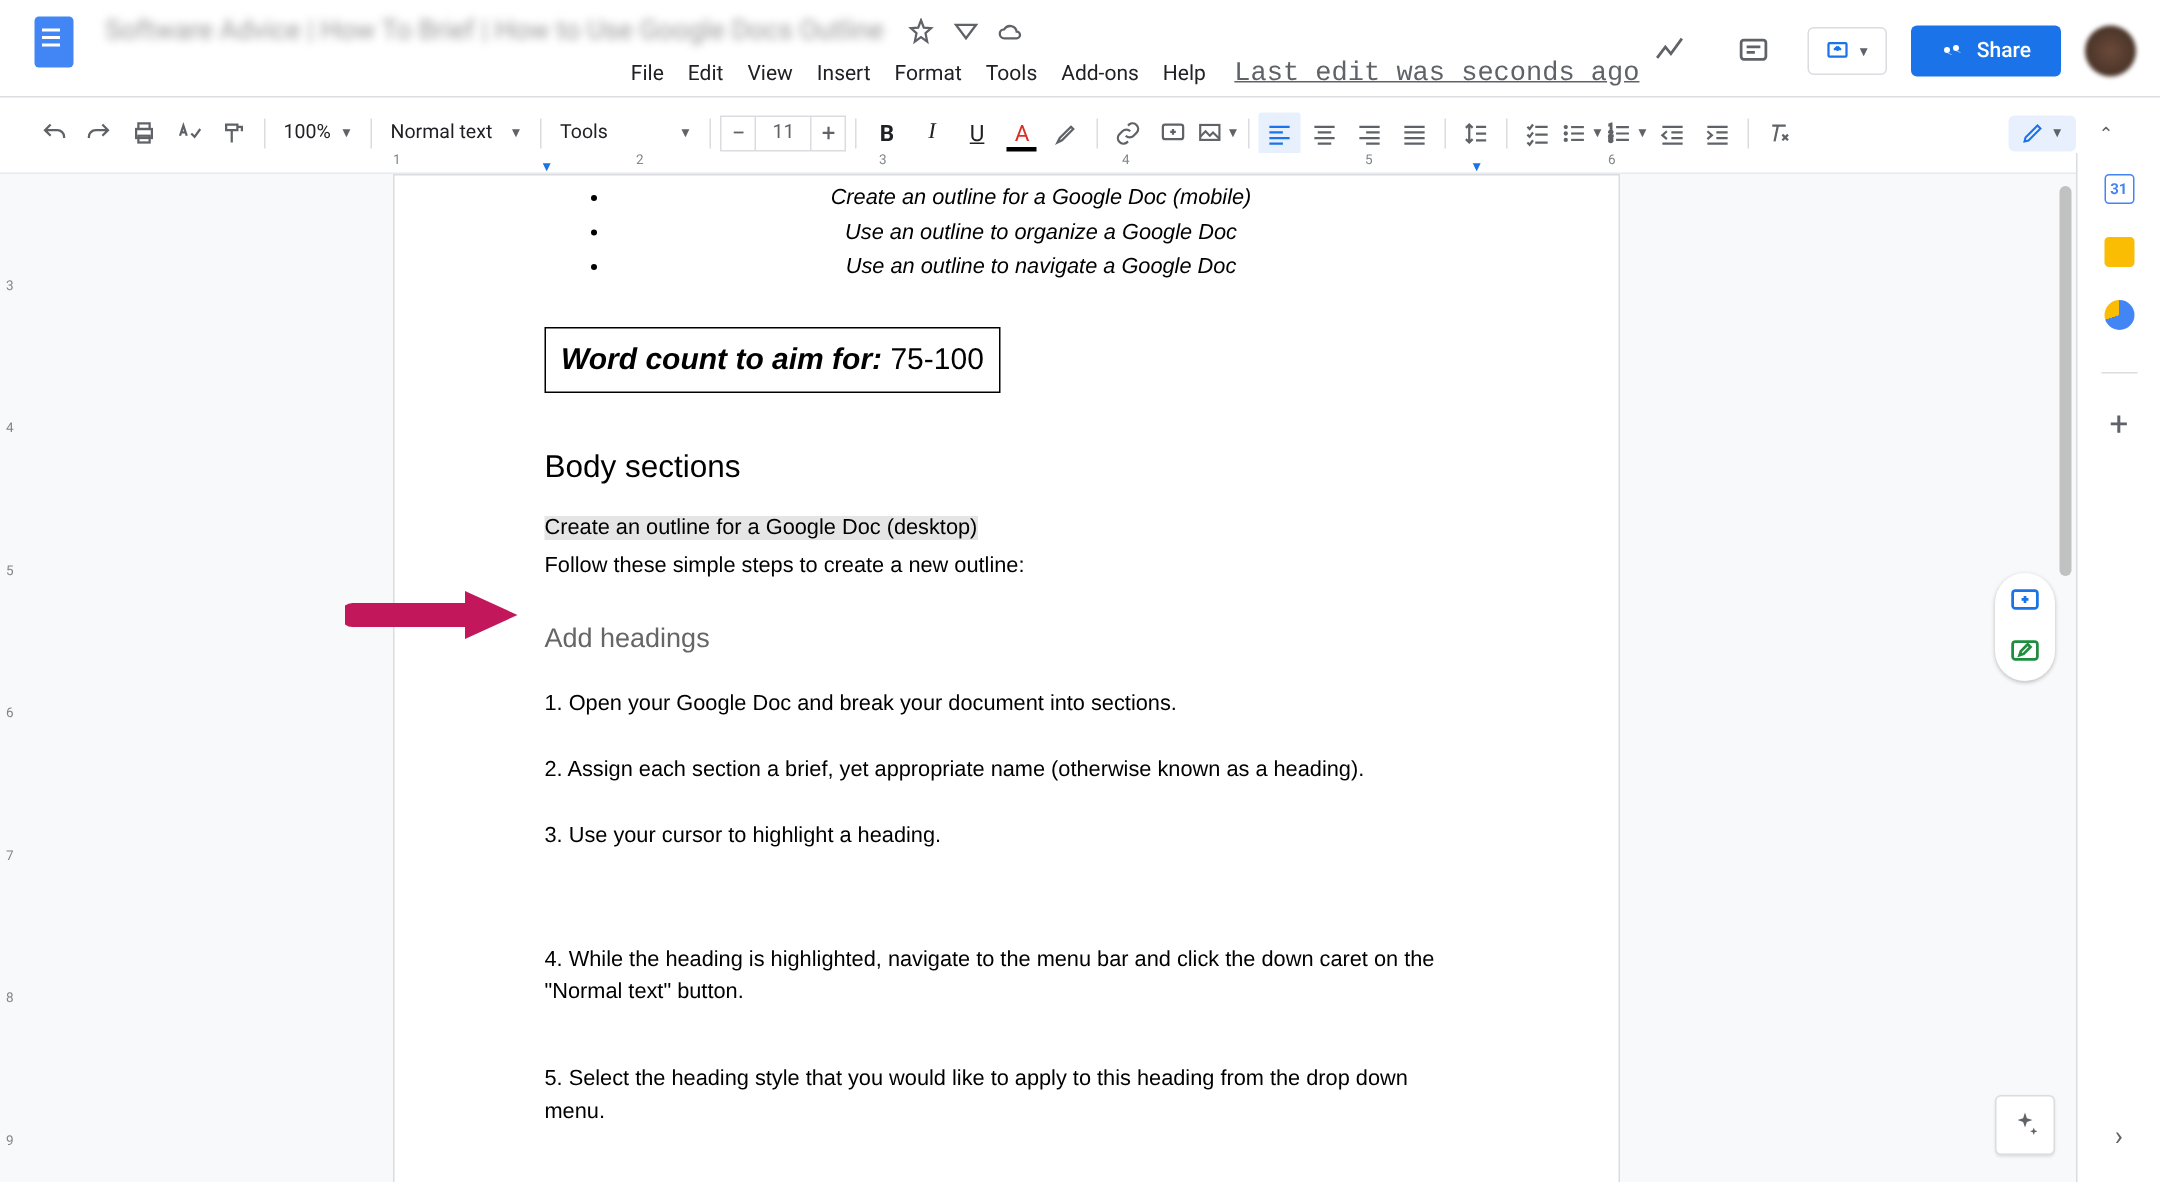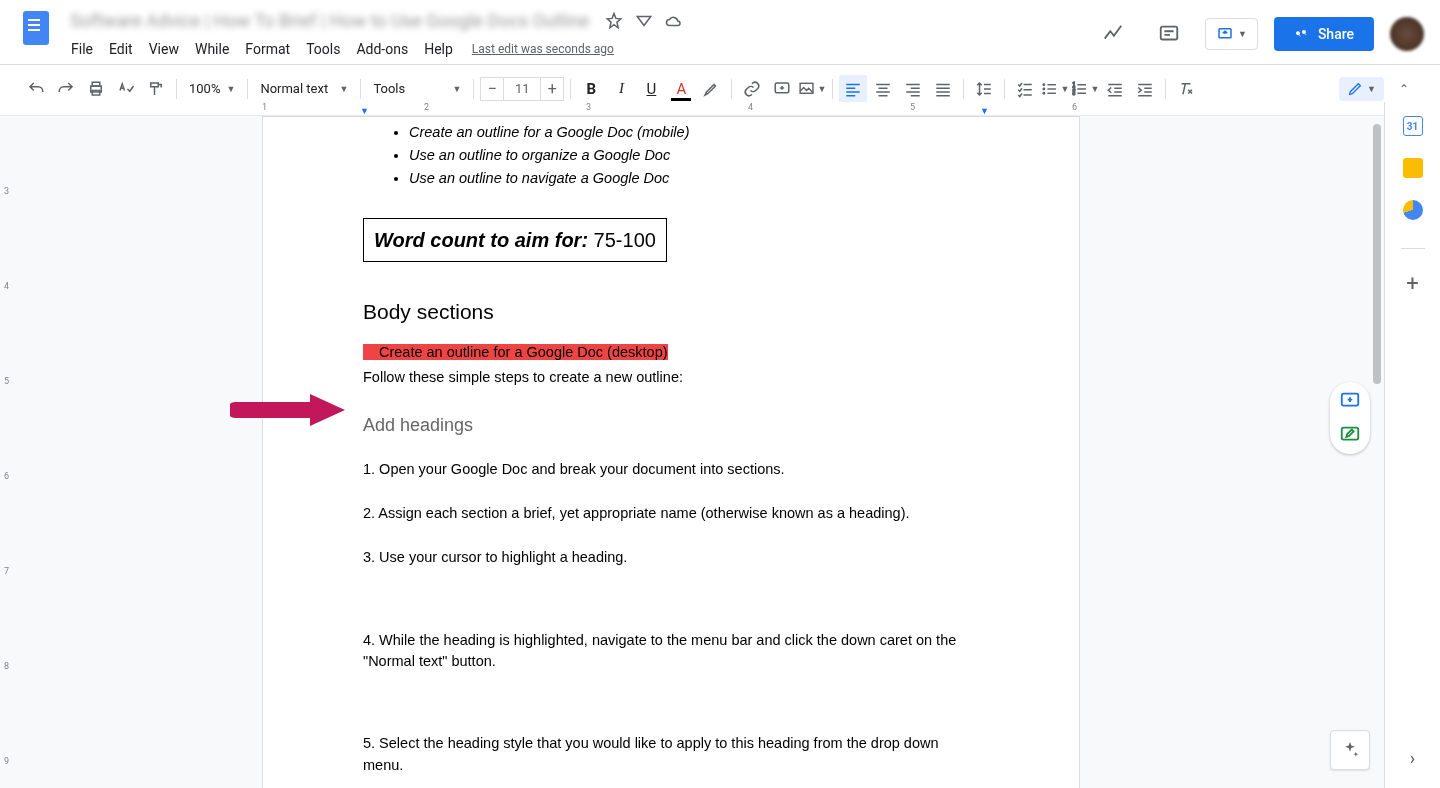--- a/index.html
+++ b/index.html
@@ -5,23 +5,23 @@
 * { margin: 0; padding: 0; box-sizing: border-box; }
 body { font-family: "Google Sans", Roboto, Arial, sans-serif; background: #fff; color: #202124; overflow: hidden; width: 1440px; height: 788px; position: relative; }
 .header { display: flex; align-items: flex-start; padding: 8px 16px 0 16px; height: 64px; }
 .logo { width: 40px; height: 40px; display: flex; align-items: center; justify-content: center; margin-right: 8px; }
 .logo-icon { width: 26px; height: 34px; background: #4285f4; border-radius: 3px; position: relative; }
 .logo-icon::before { content: ""; position: absolute; top: 8px; left: 5px; width: 12px; height: 2px; background: #fff; box-shadow: 0 5px 0 #fff, 0 10px 0 #fff; }
 .title-area { flex: 1; }
 .doc-title { font-size: 18px; color: #999; filter: blur(3px); padding: 2px 6px; display: inline-block; }
 .title-icons { display: inline-flex; gap: 12px; margin-left: 10px; color: #5f6368; vertical-align: middle; }
 .title-icons svg, .title-icons span { width: 18px; height: 18px; }
-.menubar { display: flex; gap: 2px; margin-top: 4px; font-size: 14px; color: #202124; align-items: center; }
+.menubar { display: flex; gap: 2px; margin-top: 4px; font-size: 14px; color: #202124; align-items: center; justify-content: flex-end; }
 .menu-item { padding: 4px 7px; border-radius: 4px; cursor: pointer; }
-.last-edit { color: #5f6368; text-decoration: underline; margin-left: 10px; font-size: 12px; }
+.last-edit { color: #5f6368; text-decoration: underline; margin-left: 10px; font-size: 18px; font-family: Liberation Mono, monospace; }
 .header-right { display: flex; align-items: center; gap: 16px; margin-top: 6px; }
 .hr-btn { width: 40px; height: 40px; border-radius: 50%; display: flex; align-items: center; justify-content: center; color: #5f6368; cursor: pointer; }
 .present-btn { border: 1px solid #dadce0; border-radius: 4px; padding: 6px 10px; display: flex; align-items: center; gap: 4px; color: #5f6368; }
 .share-btn { background: #1a73e8; color: #fff; border-radius: 4px; padding: 9px 20px; font-size: 14px; font-weight: 500; display: flex; align-items: center; gap: 8px; cursor: pointer; }
 .avatar { width: 34px; height: 34px; border-radius: 50%; background: radial-gradient(#6b4a3a,#3a2a20); filter: blur(1.5px); }
 
 .toolbar { height: 49px; border-top: 1px solid #dadce0; border-bottom: 1px solid #dadce0; display: flex; align-items: center; padding: 0 22px; gap: 2px; font-size: 13px; color: #5f6368; }
 .tb-btn { width: 28px; height: 28px; display: flex; align-items: center; justify-content: center; border-radius: 2px; cursor: pointer; }
 .tb-btn.active { background: #e8f0fe; color: #1a73e8; }
 .tb-sep { width: 1px; height: 20px; background: #dadce0; margin: 0 4px; }
@@ -37,25 +37,25 @@
 
 .workspace { position: absolute; top: 102px; left: 0; right: 56px; bottom: 0; background: #f8f9fa; overflow: hidden; }
 .ruler-h { height: 14px; background: #fff; border-bottom: 1px solid #e8eaed; position: relative; font-size: 9px; color: #80868b; }
 .ruler-h .num { position: absolute; top: 0; }
 .ruler-v { position: absolute; left: 2px; top: 14px; bottom: 0; width: 14px; font-size: 9px; color: #80868b; }
 .ruler-v .vnum { position: absolute; left: 2px; }
 
 .page { position: absolute; left: 262px; top: 14px; width: 818px; background: #fff; border: 1px solid #dadce0; min-height: 1000px; padding-top: 4px; }
 .doc-content { padding: 0 100px; font-family: Arial, sans-serif; font-size: 14.5px; color: #000; line-height: 1.5; }
 .bullets { list-style: disc; padding-left: 46px; font-style: italic; }
-.bullets li { margin: 1px 0; }
+.bullets li { margin: 1px 0; text-align: center; }
 .wc-box { border: 1px solid #000; padding: 6px 10px; display: inline-block; margin-top: 28px; font-size: 20px; }
 .wc-box .lbl { font-style: italic; font-weight: bold; }
 .h-body { font-size: 21px; font-weight: 400; margin-top: 34px; color: #000; }
-.highlight { background: #ef4444; display: inline; padding-left: 16px; }
+.highlight { background: #e5e5e5; display: inline; }
 .sub1 { margin-top: 14px; }
 .sub2 { margin-top: 3px; }
 .h-sub { font-size: 18px; color: #666; margin-top: 24px; font-weight: 400; }
 .step { margin-top: 22px; }
 .step.first { margin-top: 20px; }
 
 .arrow-annot { position: absolute; left: 230px; top: 288px; color: #c2185b; }
 
 .comment-rail { position: absolute; right: 14px; top: 280px; width: 40px; background: #fff; border-radius: 20px; box-shadow: 0 1px 3px rgba(0,0,0,.25); padding: 8px 0; display: flex; flex-direction: column; align-items: center; gap: 12px; }
 .rail-btn { color: #1a73e8; cursor: pointer; }
@@ -101,21 +101,21 @@
           <svg viewBox="0 0 24 24" width="18" height="18" fill="none" stroke="#5f6368" stroke-width="2">
               <path d="M6 18a4 4 0 010-8 6 6 0 0111 2 3 3 0 010 6H6z"></path>
             </svg>
         </span>
       </span>
     </div>
     <div class="menubar">
       <span class="menu-item">File</span>
       <span class="menu-item">Edit</span>
       <span class="menu-item">View</span>
-      <span class="menu-item">While</span>
+      <span class="menu-item">Insert</span>
       <span class="menu-item">Format</span>
       <span class="menu-item">Tools</span>
       <span class="menu-item">Add-ons</span>
       <span class="menu-item">Help</span>
       <span class="last-edit">Last edit was seconds ago</span>
     </div>
   </div>
   <div class="header-right">
     <div class="hr-btn">
       <svg viewBox="0 0 24 24" width="22" height="22" fill="none" stroke="#5f6368" stroke-width="2">
@@ -346,21 +346,21 @@
         <span class="lbl">Word count to aim for:</span><span> 75-100</span>
       </div>
       <div class="h-body">Body sections</div>
       <div class="sub1"><span class="highlight">Create an outline for a Google Doc (desktop)</span></div>
       <div class="sub2">Follow these simple steps to create a new outline:</div>
       <div class="h-sub">Add headings</div>
       <div class="step first">1. Open your Google Doc and break your document into sections.</div>
       <div class="step">2. Assign each section a brief, yet appropriate name (otherwise known as a heading).</div>
       <div class="step">3. Use your cursor to highlight a heading.</div>
       <div class="step" style="margin-top:61px">4. While the heading is highlighted, navigate to the menu bar and click the down caret on the "Normal text" button.</div>
-      <div class="step" style="margin-top:60px">5. Select the heading style that you would like to apply to this heading from the drop down menu.</div>
+      <div class="step" style="margin-top:36px">5. Select the heading style that you would like to apply to this heading from the drop down menu.</div>
       <div class="step" style="margin-top:44px">6. Repeat steps two thru five for each heading to assign heading styles throughout your document.</div>
     </div>
   </div>
 
   <div class="arrow-annot">
     <svg width="120" height="40" viewBox="0 0 120 40">
         <path d="M5 20 L90 20" stroke="#c2185b" stroke-width="16" stroke-linecap="round"></path>
         <path d="M80 4 L115 20 L80 36 Z" fill="#c2185b"></path>
       </svg>
   </div>

